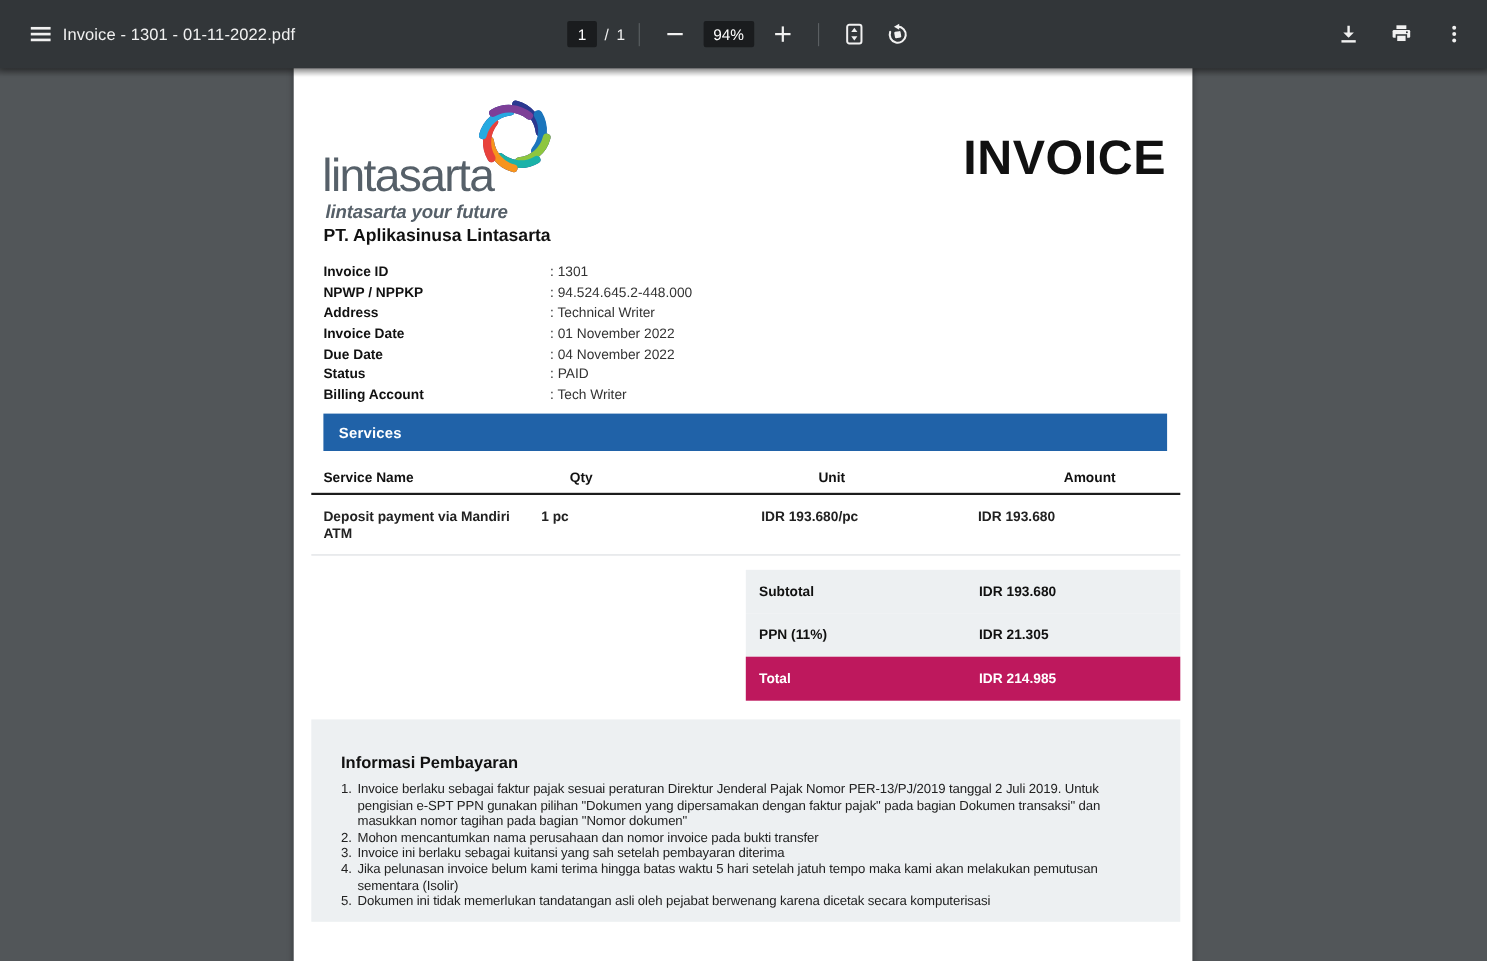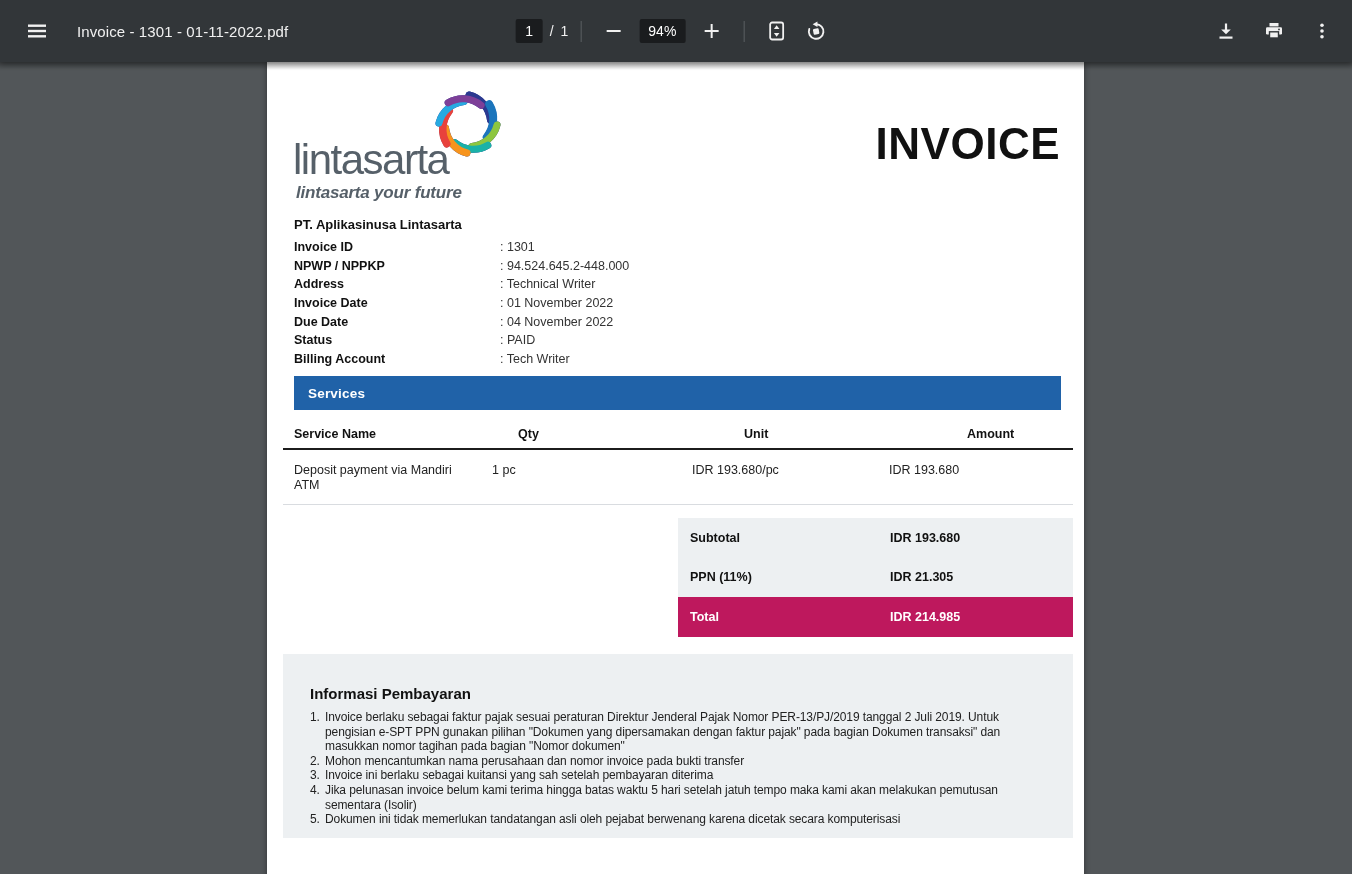--- a/index.html
+++ b/index.html
@@ -6,21 +6,21 @@
   html,body { width:1352px; height:874px; overflow:hidden; }
   body { font-family:"Liberation Sans", sans-serif; background:#525659; position:relative; }
 
   
   .toolbar {
     position:absolute; top:0; left:0; width:1352px; height:62px;
     background:#323639; display:flex; align-items:center;
     color:#f1f1f1; z-index:10;
     box-shadow:0 2px 6px rgba(0,0,0,.35);
   }
-  .tb-left { display:flex; align-items:center; gap:20px; padding-left:17px; width:480px; }
+  .tb-left { display:flex; align-items:center; gap:0; padding-left:17px; width:480px; }
   .tb-center { display:flex; align-items:center; justify-content:center; flex:0 0 auto; gap:0; position:absolute; left:50%; transform:translateX(-50%); }
   .tb-right { display:flex; align-items:center; gap:8px; position:absolute; right:10px; }
   .icon-btn {
     background:transparent; border:none; width:40px; height:40px;
     display:flex; align-items:center; justify-content:center; cursor:pointer;
     border-radius:50%; color:#f1f1f1; flex:0 0 auto;
   }
   .icon-btn svg { display:block; }
   .tb-title { font-size:15px; color:#f1f1f1; white-space:nowrap; font-weight:400; letter-spacing:.1px; }
   .num-box {
@@ -48,36 +48,36 @@
   .brand { position:absolute; left:26px; top:74px; font-size:42px; font-weight:500;
     color:#566069; letter-spacing:-1.5px; }
   .tagline { position:absolute; left:29px; top:121px; font-size:17px; font-style:italic;
     font-weight:600; color:#566069; letter-spacing:-.2px; }
   .swirl { position:absolute; left:167px; top:22px; }
 
   .invoice-title { position:absolute; top:57px; right:24px; font-size:44px; font-weight:800;
     color:#111; letter-spacing:.5px; }
 
   
-  .company { position:absolute; left:27px; top:155px; font-size:13px; font-weight:700; color:#111; }
+  .company { position:absolute; left:27px; top:144px; font-size:16px; font-weight:700; color:#111; }
   .details { position:absolute; left:27px; top:176px; font-size:12.5px; }
   .drow { height:18.7px; line-height:18.7px; display:flex; }
   .dlabel { width:206px; font-weight:700; color:#111; }
   .dvalue { color:#333; font-weight:400; }
 
   
   .services-bar { position:absolute; left:27px; top:314px; width:767px; height:34px;
     background:#2062a8; display:flex; align-items:center; }
   .services-bar span { color:#fff; font-size:13.5px; font-weight:700; padding-left:14px; letter-spacing:.2px; }
 
   .svc-table { position:absolute; left:16px; top:357px; width:790px; font-size:12.5px; }
   .svc-head { display:grid; grid-template-columns:198px 200px 197px 1fr; padding-left:11px;
     height:31px; align-items:center; border-bottom:2px solid #1c1c1c; font-weight:700; color:#111;gap:26px; }
   .svc-row { display:grid; grid-template-columns:198px 200px 197px 1fr; padding-left:11px;
-    padding-top:13px; height:55px; border-bottom:1px solid #d9dce0; font-weight:400; color:#222; }
+    padding-top:13px; height:55px; border-bottom:1px solid #d9dce0; font-weight:700; color:#222; }
   .svc-row .cell-name { width:175px; line-height:15px; }
 
   
   .totals { position:absolute; left:411px; top:456px; width:395px; font-size:12.5px; }
   .trow { height:39.5px; background:#edf0f2; display:flex; align-items:center; position:relative; }
   .trow .tlabel { position:absolute; left:12px; font-weight:700; color:#111; }
   .trow .tvalue { position:absolute; left:212px; font-weight:700; color:#111; }
   .trow.highlight { background:#be185d; }
   .trow.highlight .tlabel, .trow.highlight .tvalue { color:#fff; }
 

